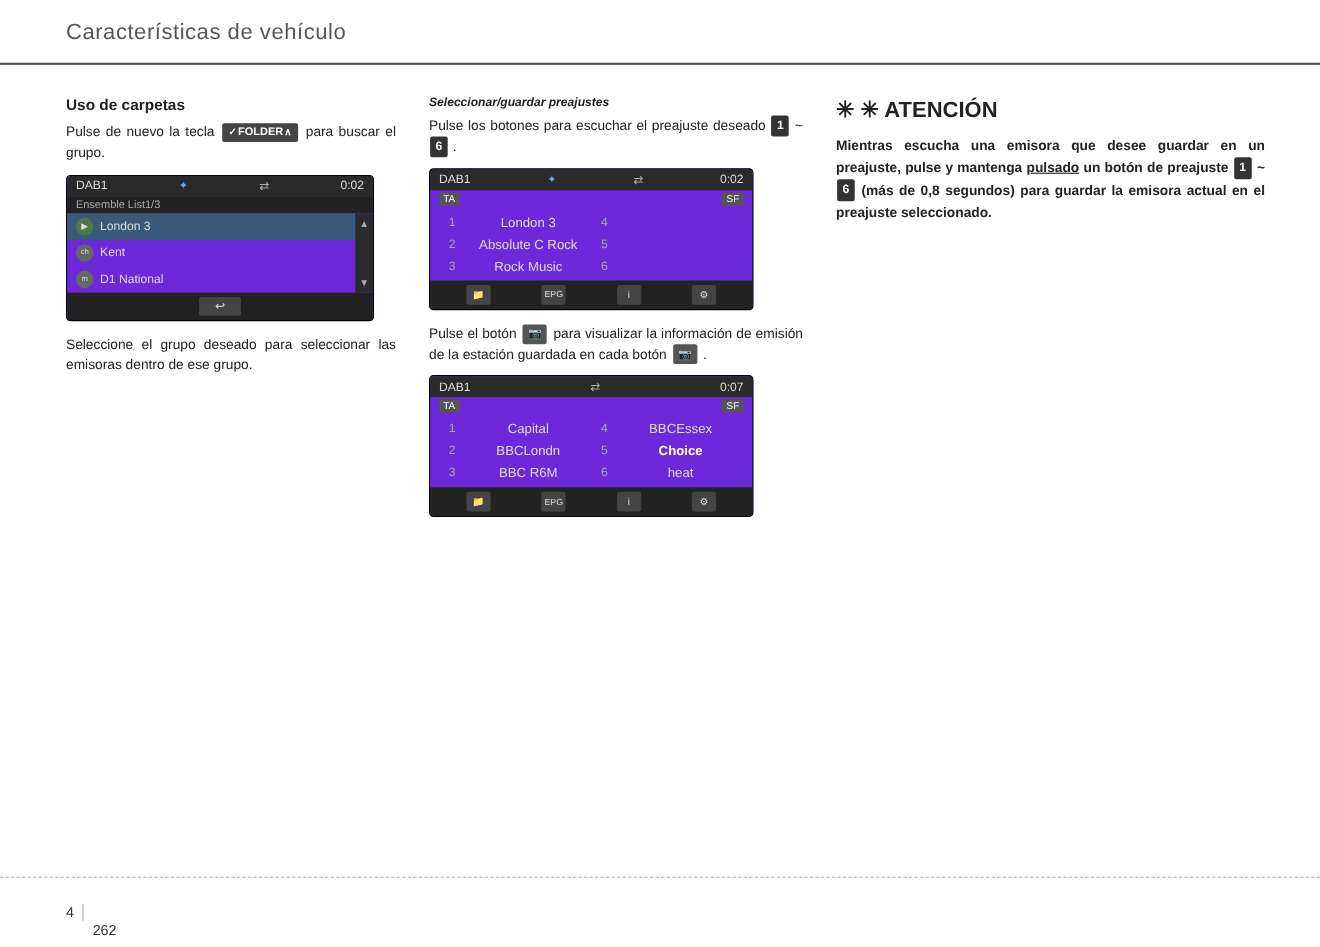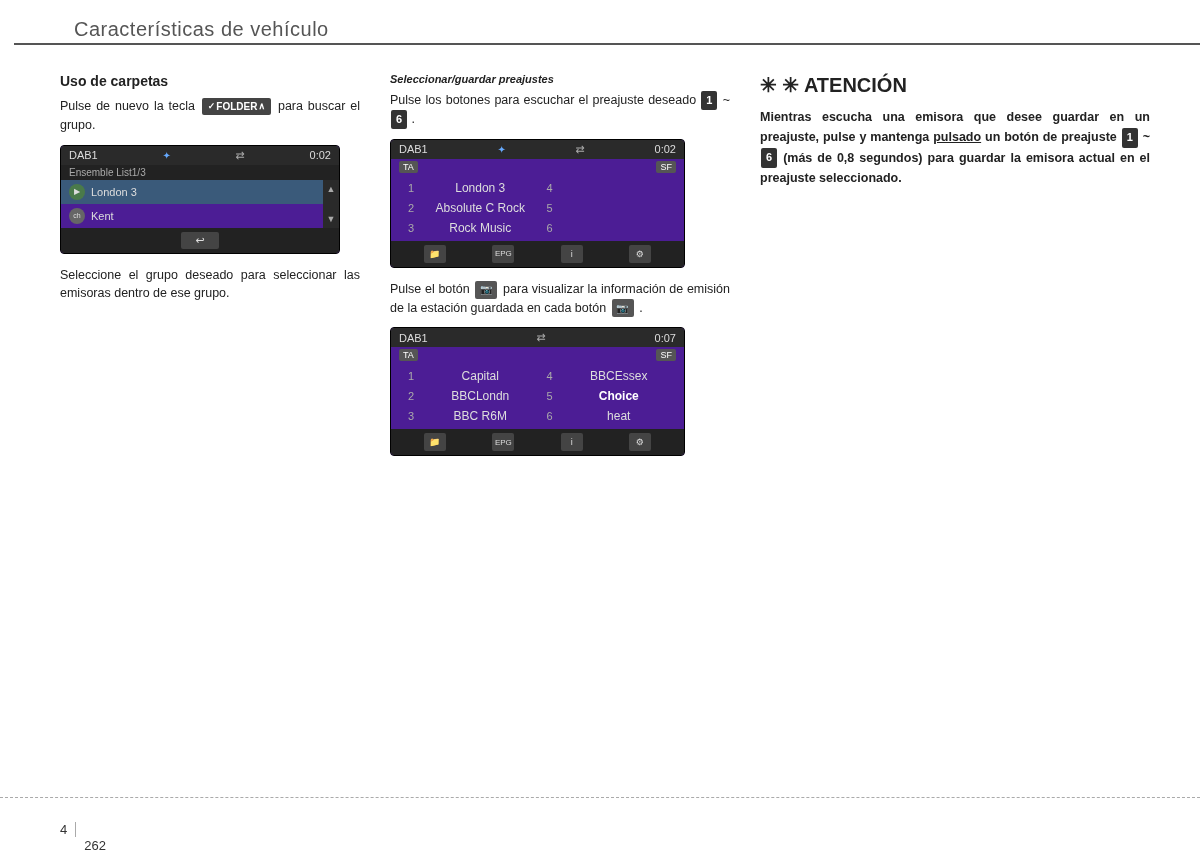--- a/index.html
+++ b/index.html
@@ -9,24 +9,23 @@
       background: #ffffff;
       font-family: Arial, Helvetica, sans-serif;
       font-size: 13px;
       color: #222;
       overflow: hidden;
       position: relative;
     }
 
     
     .page-header {
-      padding: 18px 60px 2px 60px;
+      padding: 18px 60px 16px 60px;
       border-bottom: 2px solid #555;
       margin-bottom: 0;
-      margin-left: 14px;
     }
     .page-header h1 {
       font-size: 20px;
       font-weight: normal;
       color: #555;
       letter-spacing: 0.5px;
     }
 
     
     .content-area {
@@ -92,21 +91,21 @@
       font-size: 11px;
       padding: 1px 5px;
       border-radius: 2px;
       font-weight: bold;
       vertical-align: middle;
       margin: 0 1px;
     }
 
     
     .dab-screen {
-      background: #4c1d95;
+      background: #6d28d9;
       border-radius: 4px;
       color: #fff;
       font-size: 11px;
       margin-bottom: 12px;
       overflow: hidden;
       border: 1px solid #000;
     }
 
     
     .dab-screen-1 {
@@ -373,20 +372,24 @@
 
       <div class="dab-list-container">
         <div class="dab-list-main">
           <div class="dab-list-item active">
             <div class="item-icon play">▶</div>
             <span>London 3</span>
           </div>
           <div class="dab-list-item">
             <div class="item-icon ch">ch</div>
             <span>Kent</span>
+          </div>
+          <div class="dab-list-item">
+            <div class="item-icon m">m</div>
+            <span>D1 National</span>
           </div>
         </div>
         <div class="dab-scroll-col">
           <span class="scroll-arrow">▲</span>
           <span class="scroll-arrow">▼</span>
         </div>
       </div>
 
       <div class="dab-bottom-bar">
         <button class="back-btn">↩</button>

